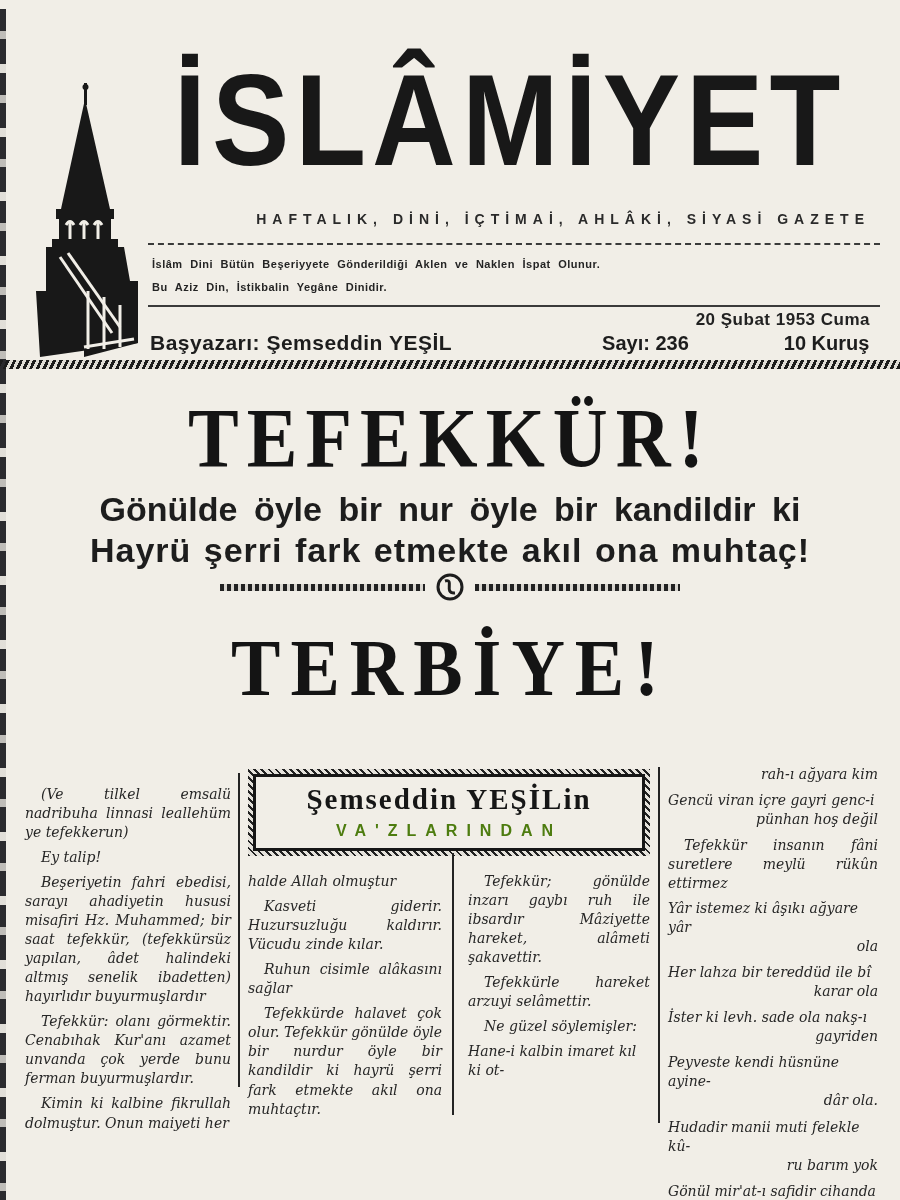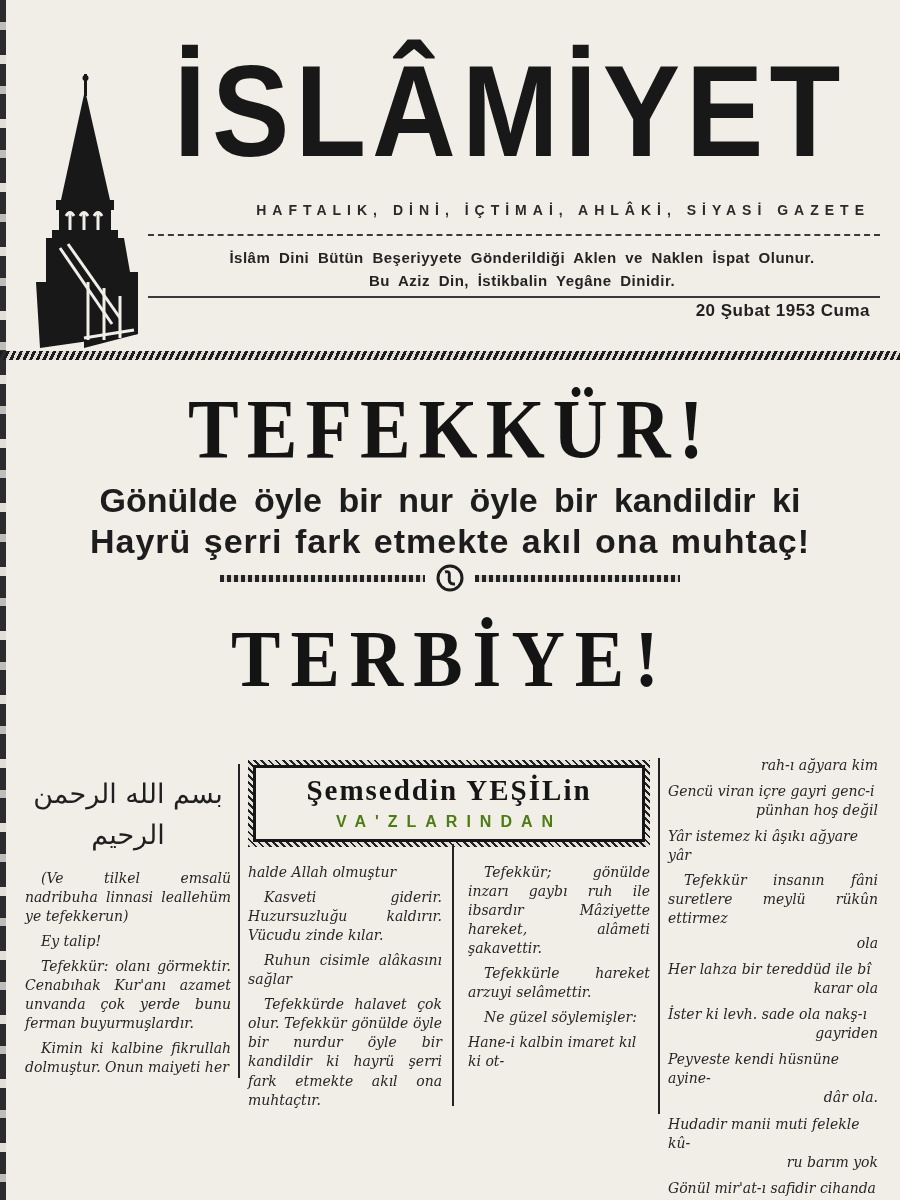--- a/index.html
+++ b/index.html
@@ -2,35 +2,35 @@
 <html><head>
 <meta charset="utf-8">
 <style>
   html,body{margin:0;padding:0;}
   body{
     width:900px;height:1200px;overflow:hidden;position:relative;
     background:#f1eee7;
     font-family:"DejaVu Serif", serif;
     color:#1b1b1b;
   }
-  .page{position:absolute;inset:0;}
+  .page{position:absolute;inset:0;margin-top:9px;}
   
   .scan-edge{position:absolute;left:0;top:0;width:6px;height:1200px;
     background:repeating-linear-gradient(180deg,#15151a 0 22px,rgba(21,21,26,.25) 22px 30px,#15151a 30px 55px,rgba(21,21,26,.08) 55px 64px);
     opacity:.9;}
   
   .minaret{position:absolute;left:26px;top:72px;}
   .mast-title{position:absolute;left:148px;top:42px;width:724px;text-align:center;
     font-family:"Liberation Sans",sans-serif;font-weight:700;font-size:116px;line-height:1.08;
     letter-spacing:6px;color:#181818;transform:scaleY(1.12);transform-origin:top center;white-space:nowrap;}
   .mast-sub{position:absolute;left:150px;top:202px;width:720px;text-align:right;
     font-family:"Liberation Sans",sans-serif;font-weight:700;font-size:14px;letter-spacing:6px;color:#2a2a2a;white-space:nowrap;}
   .rule-dash{position:absolute;left:148px;top:234px;width:732px;border-top:2px dashed #3a3a3a;}
-  .motto{position:absolute;left:162px;width:720px;text-align:center;
-    font-family:"Liberation Sans",sans-serif;font-weight:700;font-size:15px;color:#242424;letter-spacing:.5px;word-spacing:4px;white-space:nowrap;}
+  .motto{position:absolute;left:152px;width:720px;
+    font-family:"Liberation Sans",sans-serif;font-weight:700;font-size:11px;color:#242424;letter-spacing:.5px;word-spacing:4px;white-space:nowrap;}
   .motto1{top:249px;}
   .motto2{top:272px;}
   .rule-solid{position:absolute;left:148px;top:296px;width:732px;border-top:2px solid #3a3a3a;}
   .date-line{position:absolute;left:480px;top:301px;width:390px;text-align:right;
     font-family:"Liberation Sans",sans-serif;font-weight:700;font-size:17px;color:#222;letter-spacing:.5px;}
   .byline-row{position:absolute;left:150px;top:322px;width:730px;display:flex;align-items:baseline;
     font-family:"Liberation Sans",sans-serif;font-weight:700;color:#1d1d1d;}
   .byline{font-size:21px;letter-spacing:.5px;}
   .issue{font-size:20px;margin-left:150px;}
   .price{font-size:20px;margin-left:95px;}
@@ -114,20 +114,28 @@
   </div>
 
   <div class="mast-title">İSLÂMİYET</div>
   <div class="mast-sub">HAFTALIK, DİNİ, İÇTİMAİ, AHLÂKİ, SİYASİ GAZETE</div>
   <div class="rule-dash"></div>
   <div class="motto motto1">İslâm Dini Bütün Beşeriyyete Gönderildiği Aklen ve Naklen İspat Olunur.</div>
   <div class="motto motto2">Bu Aziz Din, İstikbalin Yegâne Dinidir.</div>
   <div class="rule-solid"></div>
   <div class="date-line">20 Şubat 1953 Cuma</div>
 
+  <div class="byline-row">
+    <div class="byline">
+      <span>Başyazarı:</span>
+      <span>Şemseddin YEŞİL</span>
+    </div>
+    <div class="issue">Sayı: 236</div>
+    <div class="price">10 Kuruş</div>
+  </div>
 
   <div class="hatch-rule"></div>
 
   <div class="headline h-tefekkur">TEFEKKÜR!</div>
   <div class="subhead sh1a">Gönülde öyle bir nur öyle bir kandildir ki</div>
   <div class="subhead sh1b">Hayrü şerri fark etmekte akıl ona muhtaç!</div>
 
   <div class="divider">
     <div class="div-strip"></div>
     <svg width="30" height="30" viewBox="0 0 30 30">
@@ -138,24 +146,24 @@
   </div>
 
   <div class="headline h-terbiye">TERBİYE!</div>
 
   <div class="columns-area">
     <div class="vline vl1"></div>
     <div class="vline vl2"></div>
     <div class="vline vl3"></div>
 
     <div class="col col-left">
-      <div class="bismillah">بسم الله الرحمن الرحيم</div>
       <div>
           <div class="ln a-p">(Ve tilkel emsalü nadribuha linnasi leallehüm ye tefekkerun)</div>
           <div class="ln a-p">Ey talip!</div>
+          <div class="ln a-p">Beşeriyetin fahri ebedisi, sarayı ahadiyetin hususi misafiri Hz. Muhammed; bir saat tefekkür, (tefekkürsüz yapılan, âdet halindeki altmış senelik ibadetten) hayırlıdır buyurmuşlardır</div>
           <div class="ln a-p">Tefekkür: olanı görmektir. Cenabıhak Kur'anı azamet unvanda çok yerde bunu ferman buyurmuşlardır.</div>
           <div class="ln a-p">Kimin ki kalbine fikrullah dolmuştur. Onun maiyeti her</div>
         </div>
     </div>
 
     <div class="col col-mid">
       <div class="vaaz-frame">
         <div class="vaaz-inner">
           <div class="vaaz-t1">Şemseddin YEŞİLin</div>
           <div class="vaaz-t2">VA'ZLARINDAN</div>
@@ -174,22 +182,22 @@
             <div class="ln a-p">Ne güzel söylemişler:</div>
             <div class="ln a-l">Hane-i kalbin imaret kıl ki ot-</div>
           </div>
       </div>
     </div>
 
     <div class="col col-right">
         <div class="ln a-r">rah-ı ağyara kim</div>
         <div class="ln a-l">Gencü viran içre gayri genc-i</div>
         <div class="ln a-r">pünhan hoş değil</div>
+        <div class="ln a-p">Tefekkür insanın fâni suretlere meylü rükûn ettirmez</div>
         <div class="ln a-l">Yâr istemez ki âşıkı ağyare yâr</div>
-        <div class="ln a-p">Tefekkür insanın fâni suretlere meylü rükûn ettirmez</div>
         <div class="ln a-r">ola</div>
         <div class="ln a-l">Her lahza bir tereddüd ile bî</div>
         <div class="ln a-r">karar ola</div>
         <div class="ln a-l">İster ki levh. sade ola nakş-ı</div>
         <div class="ln a-r">gayriden</div>
         <div class="ln a-l">Peyveste kendi hüsnüne ayine-</div>
         <div class="ln a-r">dâr ola.</div>
         <div class="ln a-l">Hudadir manii muti felekle kû-</div>
         <div class="ln a-r">ru barım yok</div>
         <div class="ln a-l">Gönül mir'at-ı safidir cihanda</div>

